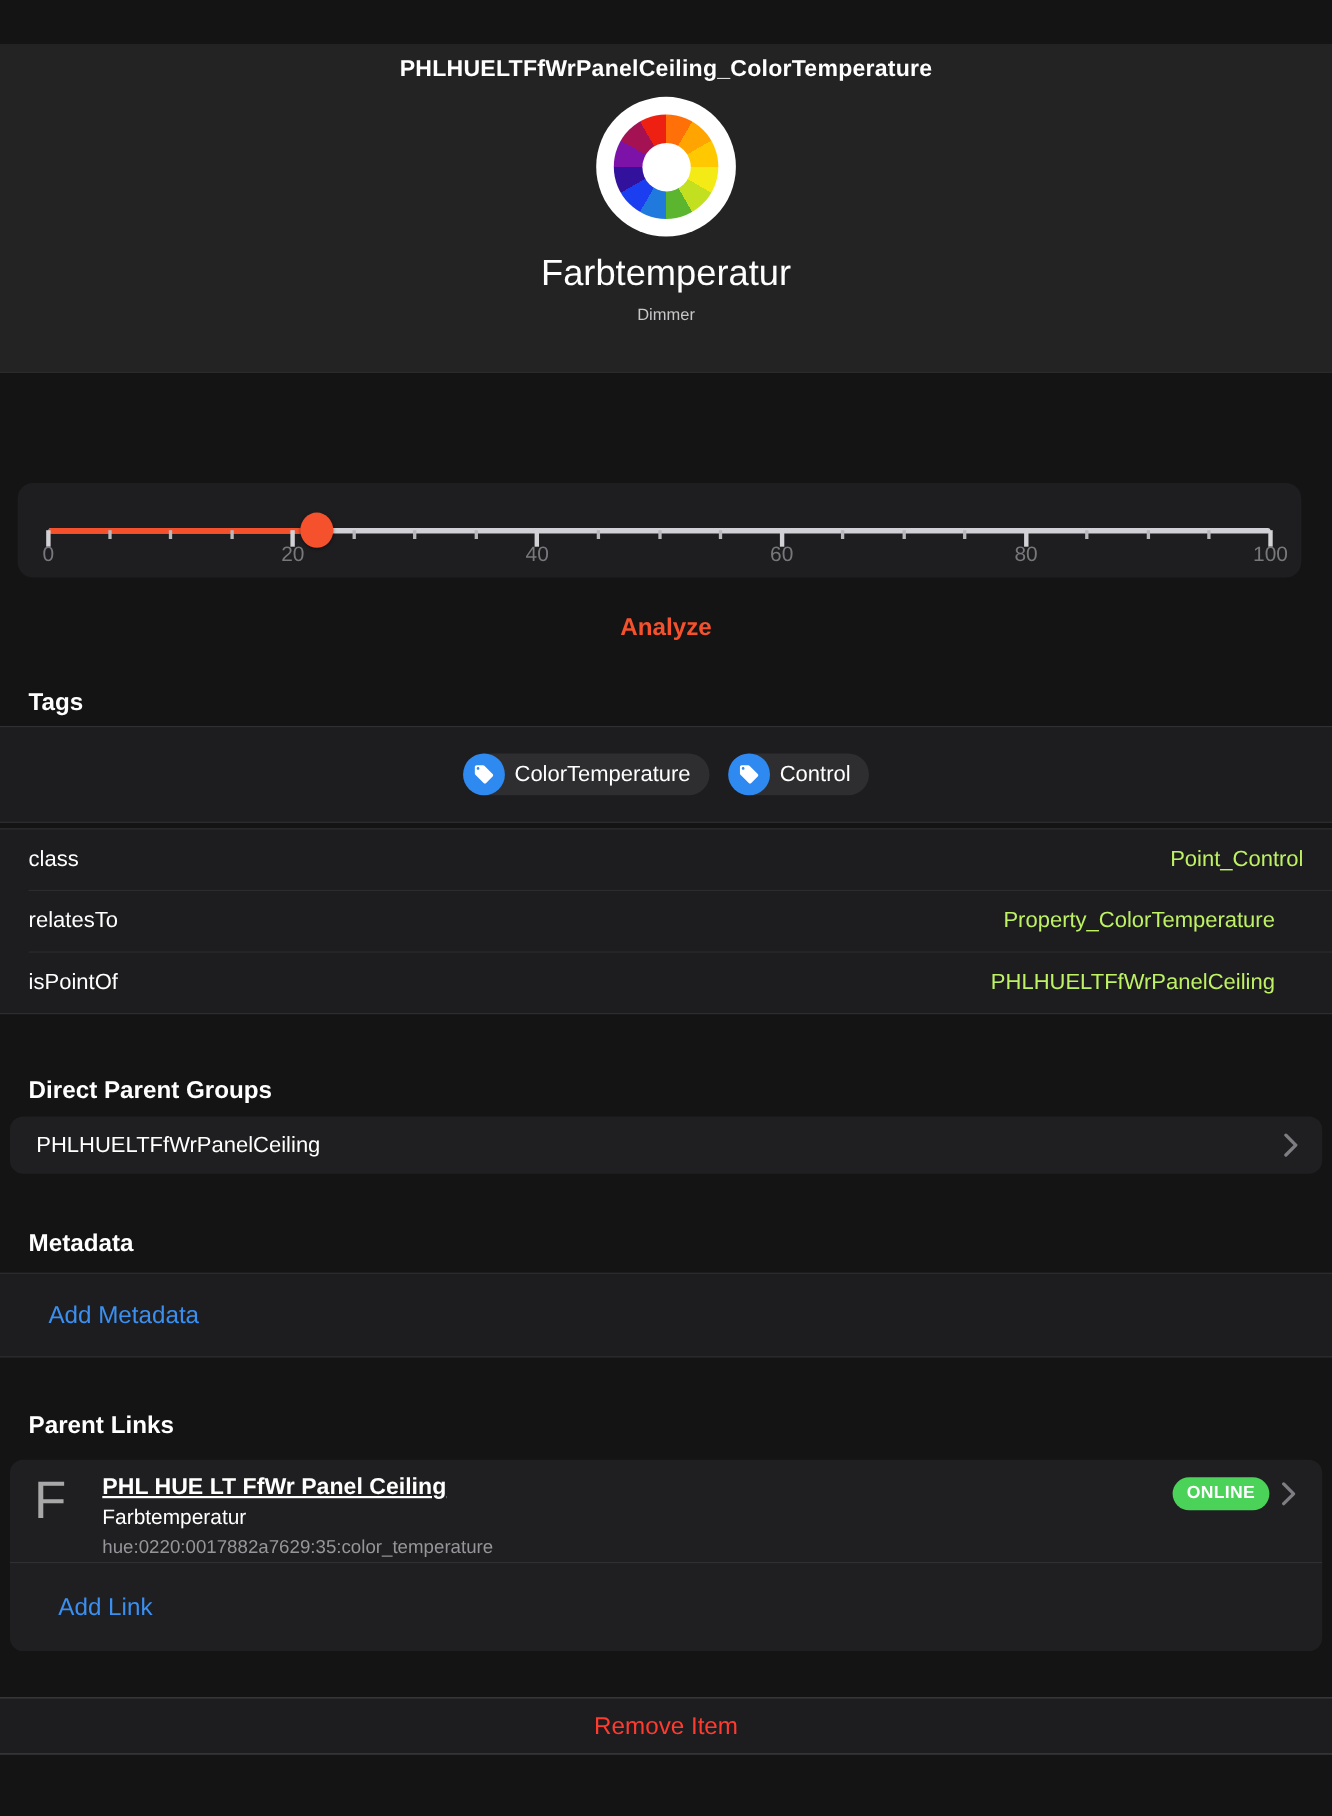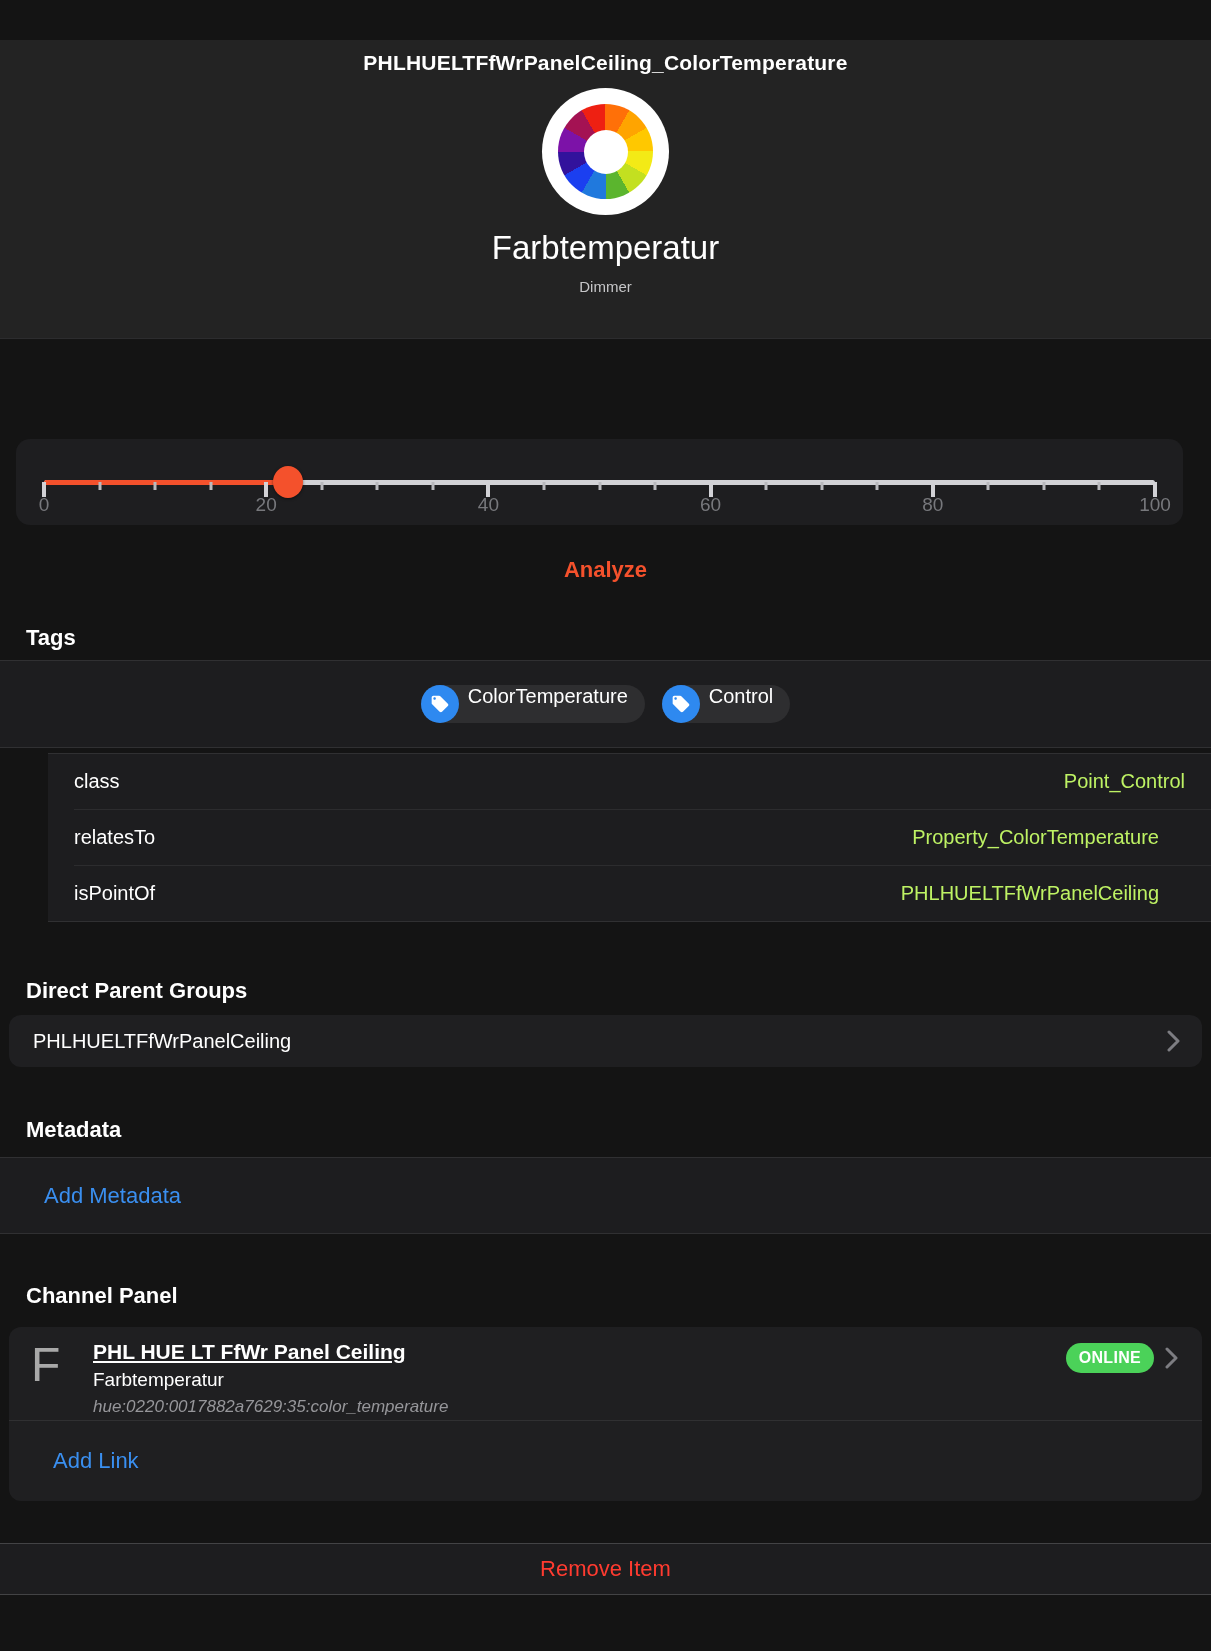--- a/index.html
+++ b/index.html
@@ -36,45 +36,45 @@
   h2{margin:0 0 0 26px;font-size:22px;font-weight:bold;color:#fff;line-height:26px;}
   .h-tags{margin-top:42px;}
   .h-semantic{margin-top:39px;}
   .h-parents{margin-top:56px;}
   .h-metadata{margin-top:50px;}
   .h-channels{margin-top:49px;}
 
   
   .block{background:#1d1d1f;border-top:1px solid #303032;border-bottom:1px solid #303032;box-sizing:border-box;}
   .tags-bar{margin-top:9px;height:88px;display:flex;align-items:center;justify-content:center;gap:17px;}
-  .chip{height:38px;border-radius:19px;background:#2e2e30;display:flex;padding-right:17px;}
+  .chip{height:38px;border-radius:19px;background:#2e2e30;display:flex;align-items:center;padding-right:17px;}
   .chip-circle{width:38px;height:38px;border-radius:50%;background:var(--chipblue);display:flex;align-items:center;justify-content:center;margin-right:9px;}
   .chip-label{font-size:20px;color:#fff;}
 
-  .rows-block{margin-top:5px;margin-left:48px;}
+  .rows-block{margin-top:5px;}
   .kv-row{height:55px;display:flex;align-items:center;justify-content:space-between;padding:0 26px;}
   .kv-row + .kv-row{border-top:1px solid #2c2c2e;margin-left:26px;padding-left:0;}
   .kv-label{font-size:20px;color:#fff;}
   .kv-value{font-size:20px;color:#bef264;}
 
   .card{margin:11px 9px 0;background:#1f1f21;border-radius:12px;box-sizing:border-box;}
   .parent-card{height:52px;display:flex;align-items:center;justify-content:space-between;
                padding:0 22px 0 24px;cursor:pointer;}
   .parent-label{font-size:20px;}
 
   .link-block{margin-top:14px;height:77px;display:flex;align-items:center;}
   .blue-link{font-size:22px;color:var(--blue);margin-left:44px;cursor:pointer;}
 
   .channel-card{margin-top:18px;}
   .channel-row{display:flex;padding:12px 24px 0 22px;height:81px;cursor:pointer;}
   .avatar{width:62px;font-size:48px;font-weight:100;color:#a8a8a8;line-height:52px;}
   .channel-texts{flex:1;min-width:0;}
   .channel-title{font-size:21px;font-weight:bold;line-height:26px;text-decoration:underline;}
   .channel-subtitle{font-size:19px;line-height:30px;}
-  .channel-uid{font-size:17px;color:#96969a;line-height:24px;font-style:italic;}
+  .channel-uid{font-size:17px;color:#96969a;line-height:24px;}
   .channel-right{display:flex;align-items:flex-start;gap:11px;padding-top:4px;}
   .status-badge{background:var(--green);color:#fff;font-size:16px;font-weight:bold;
                 padding:6px 13px;border-radius:16px;letter-spacing:.3px;}
   .card-divider{height:1px;background:#303032;margin-top:0;}
   .addlink-row{height:80px;display:flex;align-items:center;}
 
   .remove-block{margin-top:42px;height:52px;border-top:1px solid #434345;border-bottom:1px solid #434345;
                 display:flex;align-items:center;justify-content:center;}
   .remove-label{font-size:22px;color:var(--red);cursor:pointer;}
 
@@ -178,21 +178,21 @@
     <svg class="chev" width="13" height="22" viewBox="0 0 13 22" fill="none" stroke="#7d7d82" stroke-width="3" stroke-linecap="round" stroke-linejoin="round">
         <polyline points="2,2 11,11 2,20"></polyline>
       </svg>
   </div>
 
   <h2 class="h-metadata">Metadata</h2>
   <div class="block link-block">
     <span class="blue-link">Add Metadata</span>
   </div>
 
-  <h2 class="h-channels">Channel Panel</h2>
+  <h2 class="h-channels">Parent Links</h2>
   <div class="card channel-card">
     <div class="channel-row">
       <div class="avatar">F</div>
       <div class="channel-texts">
         <div class="channel-title">PHL HUE LT FfWr Panel Ceiling</div>
         <div class="channel-subtitle">Farbtemperatur</div>
         <div class="channel-uid">hue:0220:0017882a7629:35:color_temperature</div>
       </div>
       <div class="channel-right">
         <span class="status-badge">ONLINE</span>

